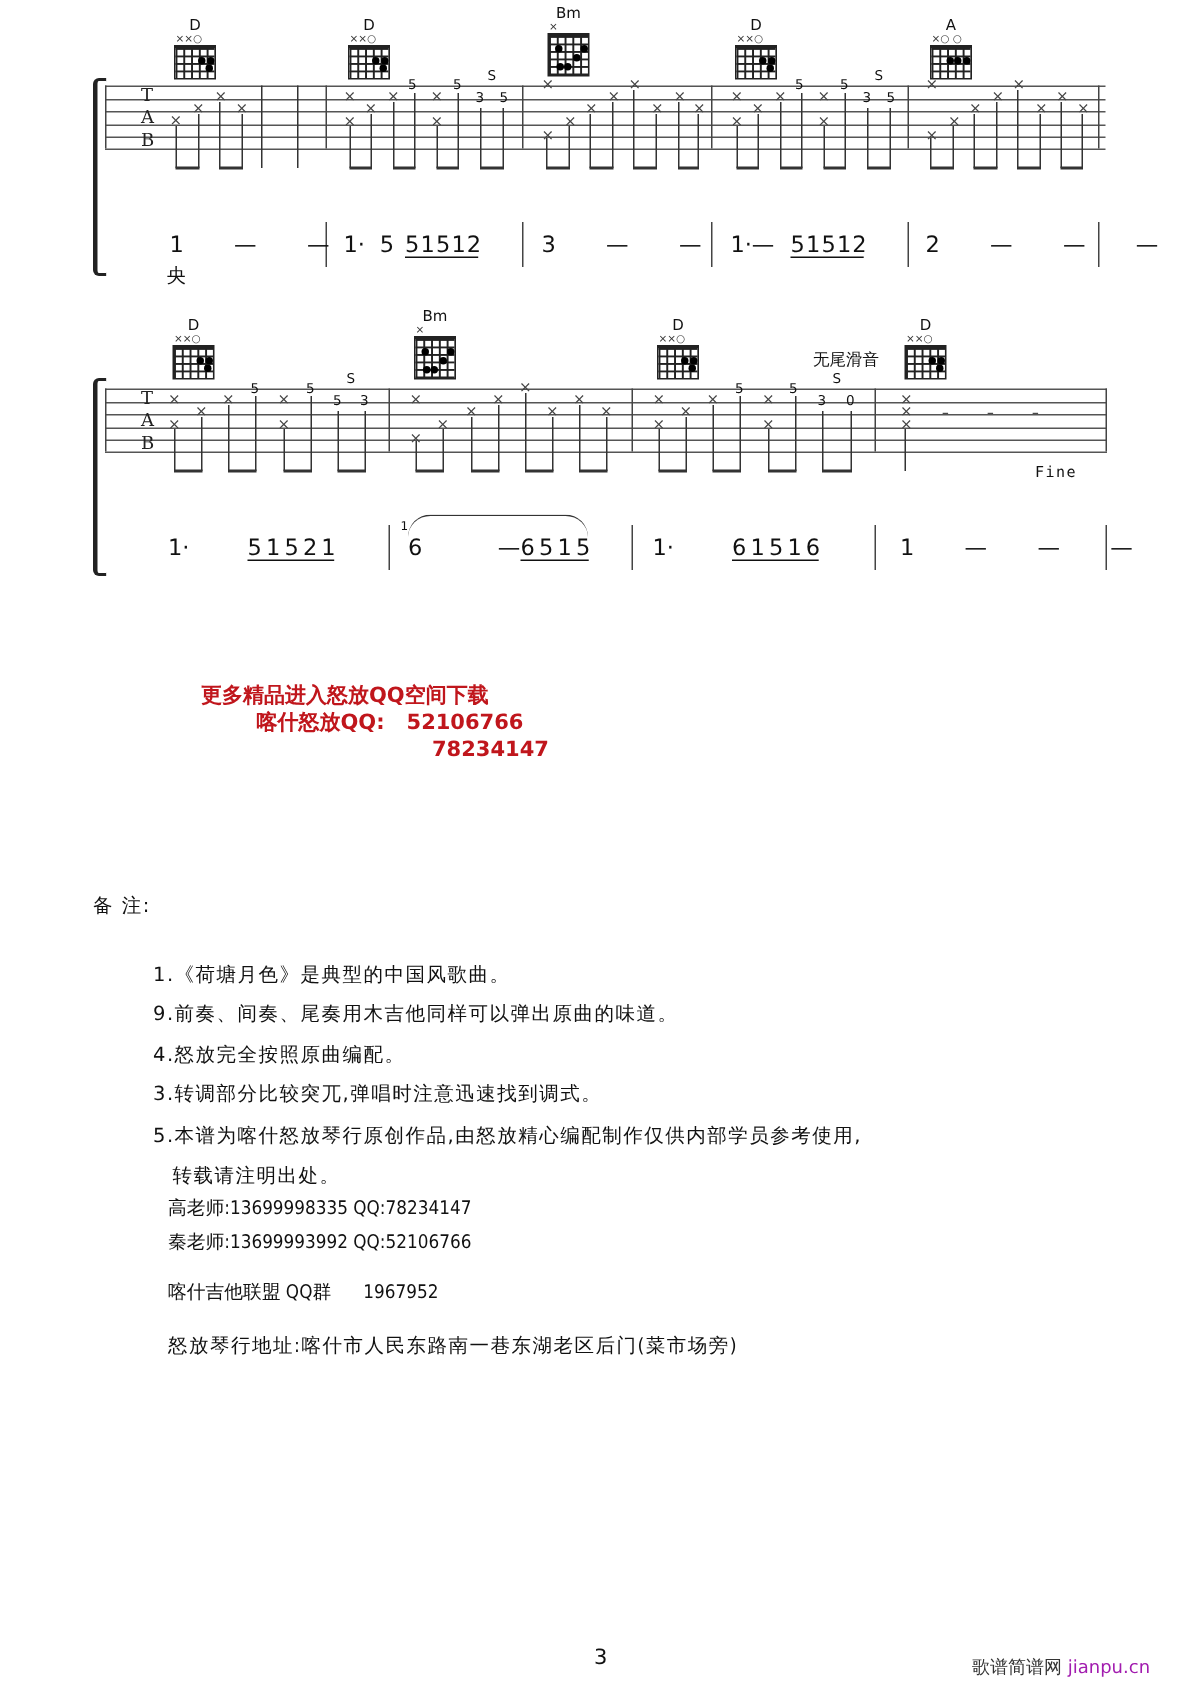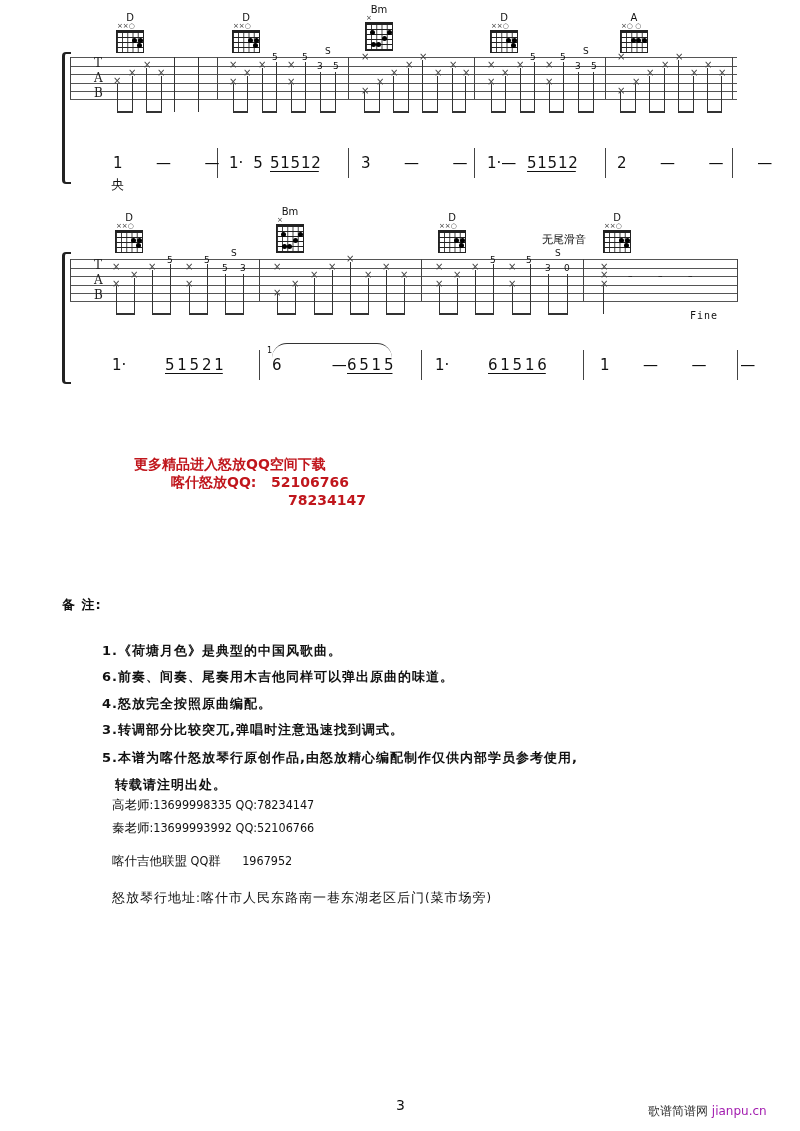--- a/index.html
+++ b/index.html
@@ -17,21 +17,21 @@
       background-size:5.2px 100%, 100% 5px; }
     .muted { font-size:7px; line-height:7px; color:#333; height:7px; text-align:left; padding-left:4px; letter-spacing:0; }
     .dot { position:absolute; width:5px; height:5px; border-radius:50%; background:#000; }
     .x { position:absolute; font-size:10px; line-height:10px; color:#444; }
     .num { position:absolute; font-size:9px; line-height:9px; color:#111; }
     .stem { position:absolute; width:1px; background:#333; }
     .beam { position:absolute; height:2px; background:#333; }
     .jianpu { position:absolute; font-size:15px; line-height:16px; color:#111; white-space:pre; }
     .u { text-decoration:underline; text-underline-offset:3px; }
     .red { color:#c0161c; font-size:14px; line-height:17px; font-weight:bold; position:absolute; white-space:pre; }
-    .note-text { position:absolute; font-size:13px; line-height:16px; color:#111; white-space:pre; letter-spacing:1px;font-weight:bold; }
+    .note-text { position:absolute; font-size:13px; line-height:16px; color:#111; white-space:pre; letter-spacing:1px; }
     .contact { position:absolute; font-size:12.5px; line-height:14px; color:#111; white-space:pre; font-family:"DejaVu Sans Condensed","DejaVu Sans", sans-serif; }
   </style>
 </head>
 <body>
 
 <div class="system" style="top:0;height:190px;">
   <div class="brace" style="top:52px;height:128px;"></div>
 
   <div class="chord" style="left:113px;top:12px;">
     <div class="chord-name">D</div>
@@ -375,21 +375,21 @@
 
 <div>
   <div class="red" style="left:134px;top:456px">更多精品进入怒放QQ空间下载</div>
   <div class="red" style="left:171px;top:474px">喀什怒放QQ:   52106766</div>
   <div class="red" style="left:288px;top:492px">78234147</div>
 </div>
 
 <div class="note-text" style="left:62px;top:597px">备 注:</div>
 <div>
   <div class="note-text" style="left:102px;top:643px">1.《荷塘月色》是典型的中国风歌曲。</div>
-  <div class="note-text" style="left:102px;top:669px">6.前奏、间奏、尾奏用木吉他同样可以弹出原曲的味道。</div>
+  <div class="note-text" style="left:102px;top:669px">9.前奏、间奏、尾奏用木吉他同样可以弹出原曲的味道。</div>
   <div class="note-text" style="left:102px;top:696px">4.怒放完全按照原曲编配。</div>
   <div class="note-text" style="left:102px;top:722px">3.转调部分比较突兀,弹唱时注意迅速找到调式。</div>
   <div class="note-text" style="left:102px;top:750px">5.本谱为喀什怒放琴行原创作品,由怒放精心编配制作仅供内部学员参考使用,</div>
   <div class="note-text" style="left:115px;top:777px">转载请注明出处。</div>
 </div>
 
 <div>
   <div class="contact" style="left:112px;top:821px">秦老师:13699993992 QQ:52106766</div>
   <div class="contact" style="left:112px;top:798px">高老师:13699998335 QQ:78234147</div>
   <div class="contact" style="left:112px;top:854px">喀什吉他联盟 QQ群      1967952</div>

